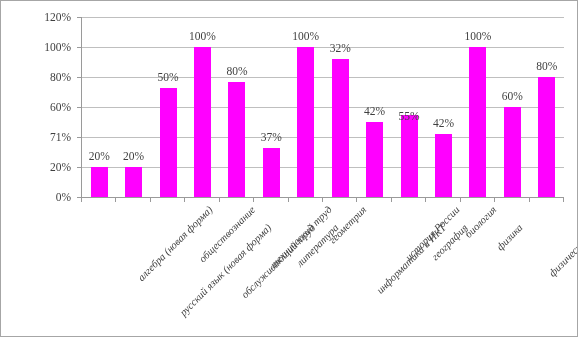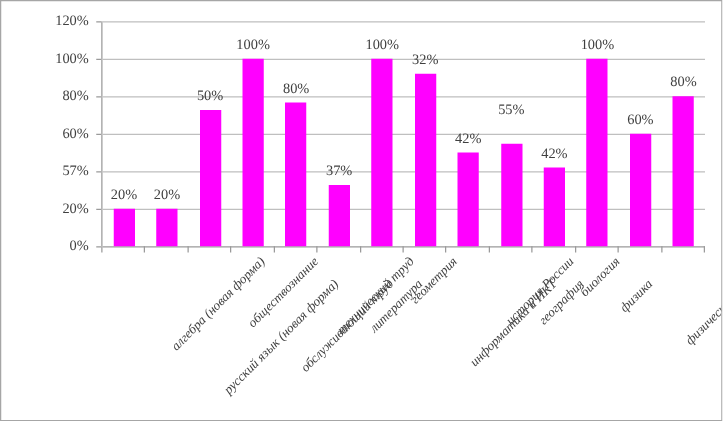--- a/index.html
+++ b/index.html
@@ -132,21 +132,21 @@
 </head>
 <body>
 
 <div id="chart-frame">
 
   <div id="y-axis">
       <div class="y-tick-label" style="top: 196px;">0%</div>
       <div class="y-tick-mark" style="top: 196px;"></div>
       <div class="y-tick-label" style="top: 166px;">20%</div>
       <div class="y-tick-mark" style="top: 166px;"></div>
-      <div class="y-tick-label" style="top: 136px;">57%</div>
+      <div class="y-tick-label" style="top: 136px;">71%</div>
       <div class="y-tick-mark" style="top: 136px;"></div>
       <div class="y-tick-label" style="top: 106px;">60%</div>
       <div class="y-tick-mark" style="top: 106px;"></div>
       <div class="y-tick-label" style="top: 76px;">80%</div>
       <div class="y-tick-mark" style="top: 76px;"></div>
       <div class="y-tick-label" style="top: 46px;">100%</div>
       <div class="y-tick-mark" style="top: 46px;"></div>
       <div class="y-tick-label" style="top: 16px;">120%</div>
       <div class="y-tick-mark" style="top: 16px;"></div>
     </div>
@@ -171,21 +171,21 @@
       <div class="bar-label" style="left: 154.929px; top: 47.5px;">80%</div>
       <div class="bar" title="литература 33%" style="left: 180.857px; width: 17px; height: 49.5px; background: rgb(255, 0, 255);"></div>
       <div class="bar-label" style="left: 189.357px; top: 113.5px;">37%</div>
       <div class="bar" title="геометрия 100%" style="left: 215.286px; width: 17px; height: 150px; background: rgb(255, 0, 255);"></div>
       <div class="bar-label" style="left: 223.786px; top: 13px;">100%</div>
       <div class="bar" title="информатика и ИКТ 92%" style="left: 249.714px; width: 17px; height: 138px; background: rgb(255, 0, 255);"></div>
       <div class="bar-label" style="left: 258.214px; top: 25px;">32%</div>
       <div class="bar" title="история России 50%" style="left: 284.143px; width: 17px; height: 75px; background: rgb(255, 0, 255);"></div>
       <div class="bar-label" style="left: 292.643px; top: 88px;">42%</div>
       <div class="bar" title="география 55%" style="left: 318.571px; width: 17px; height: 82.5px; background: rgb(255, 0, 255);"></div>
-      <div class="bar-label" style="left: 327.071px; top: 65px;">55%</div>
+      <div class="bar-label" style="left: 327.071px; top: 93px;">55%</div>
       <div class="bar" title="биология 42%" style="left: 353px; width: 17px; height: 63px; background: rgb(255, 0, 255);"></div>
       <div class="bar-label" style="left: 361.5px; top: 100px;">42%</div>
       <div class="bar" title="физика 100%" style="left: 387.429px; width: 17px; height: 150px; background: rgb(255, 0, 255);"></div>
       <div class="bar-label" style="left: 395.929px; top: 13px;">100%</div>
       <div class="bar" title="физическая культура 60%" style="left: 421.857px; width: 17px; height: 90px; background: rgb(255, 0, 255);"></div>
       <div class="bar-label" style="left: 430.357px; top: 73px;">60%</div>
       <div class="bar" title="английский язык 80%" style="left: 456.286px; width: 17px; height: 120px; background: rgb(255, 0, 255);"></div>
       <div class="bar-label" style="left: 464.786px; top: 43px;">80%</div>
     </div>
 

